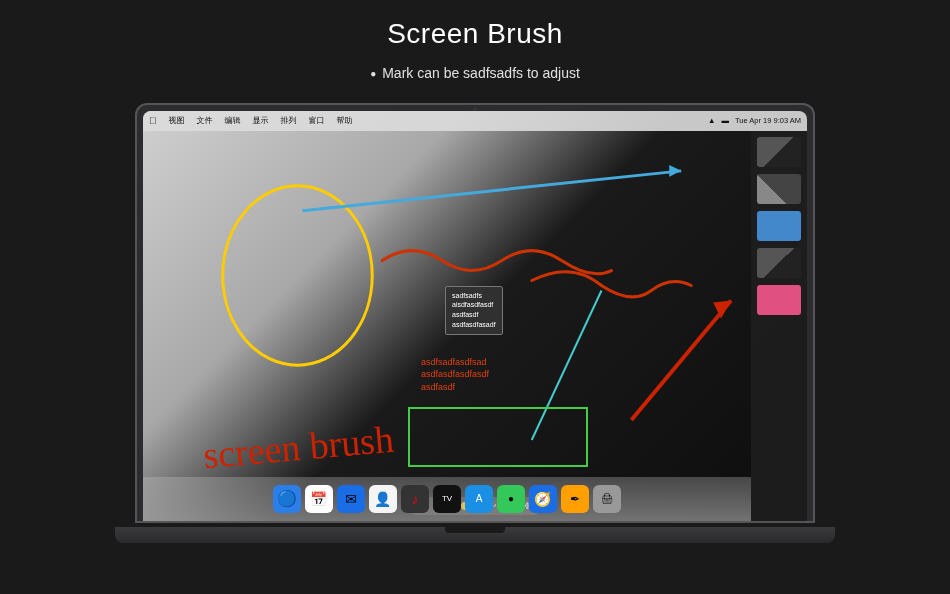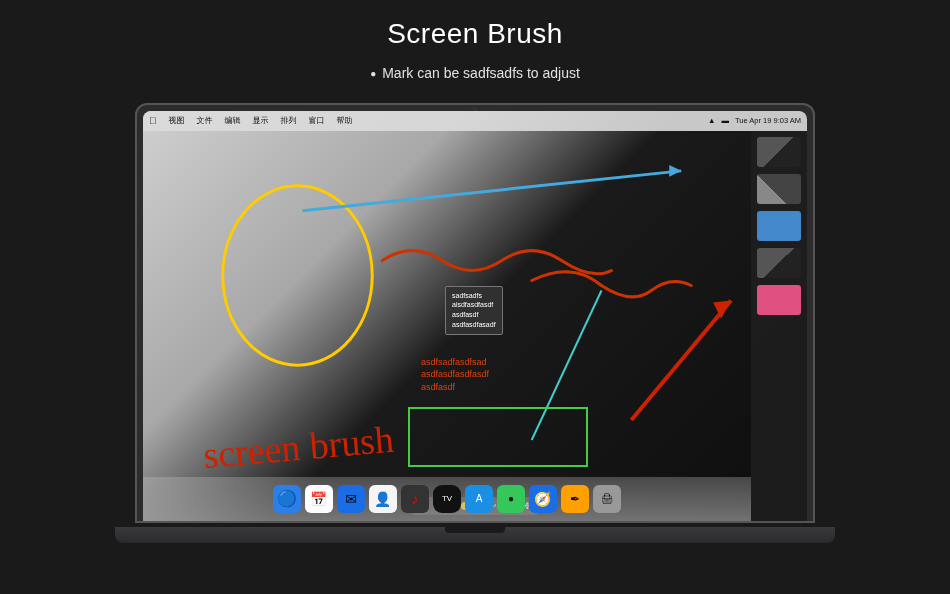--- a/index.html
+++ b/index.html
@@ -392,21 +392,21 @@
             <span style="cursor:pointer;">✤</span>
           </div>
         </div>
 
         <div class="dock-bar">
           <div class="dock-icon" style="background:#2c7fe8; font-size:16px;">🔵</div>
           <div class="dock-icon" style="background:#fff;">📅</div>
           <div class="dock-icon" style="background:#1a6de4;">✉</div>
           <div class="dock-icon" style="background:#f5f5f5;">👤</div>
           <div class="dock-icon" style="background:#333; color:#f00;">♪</div>
-          <div class="dock-icon" style="background:#111; color:#fff; font-size:8px;border-radius:9px;">TV</div>
+          <div class="dock-icon" style="background:#111; color:#fff; font-size:8px;">TV</div>
           <div class="dock-icon" style="background:#1a8fe4; color:#fff; font-size:10px;">A</div>
           <div class="dock-icon" style="background:#34c759; font-size:10px;">●</div>
           <div class="dock-icon" style="background:#1a6de4; font-size:14px;">🧭</div>
           <div class="dock-icon" style="background:#ff9f00; font-size:12px;">✒</div>
           <div class="dock-icon" style="background:#999; font-size:10px;">🖨</div>
         </div>
 
       </div>
     </div>
   </div>

